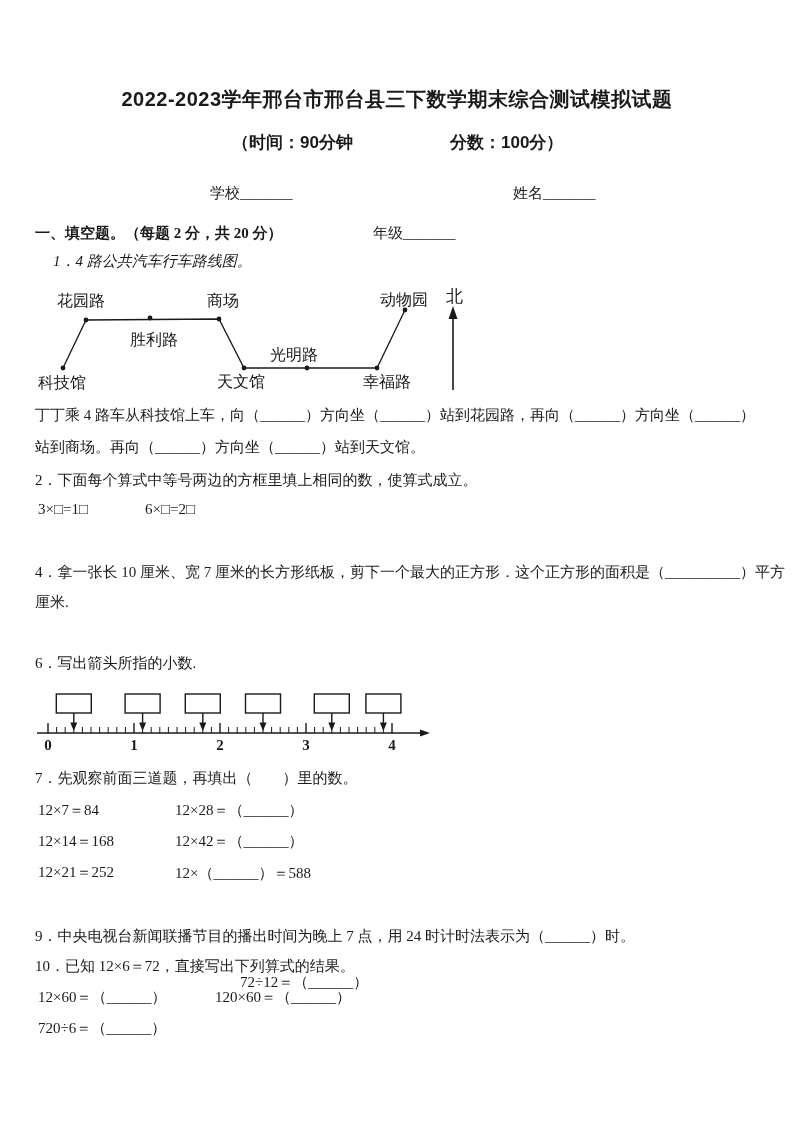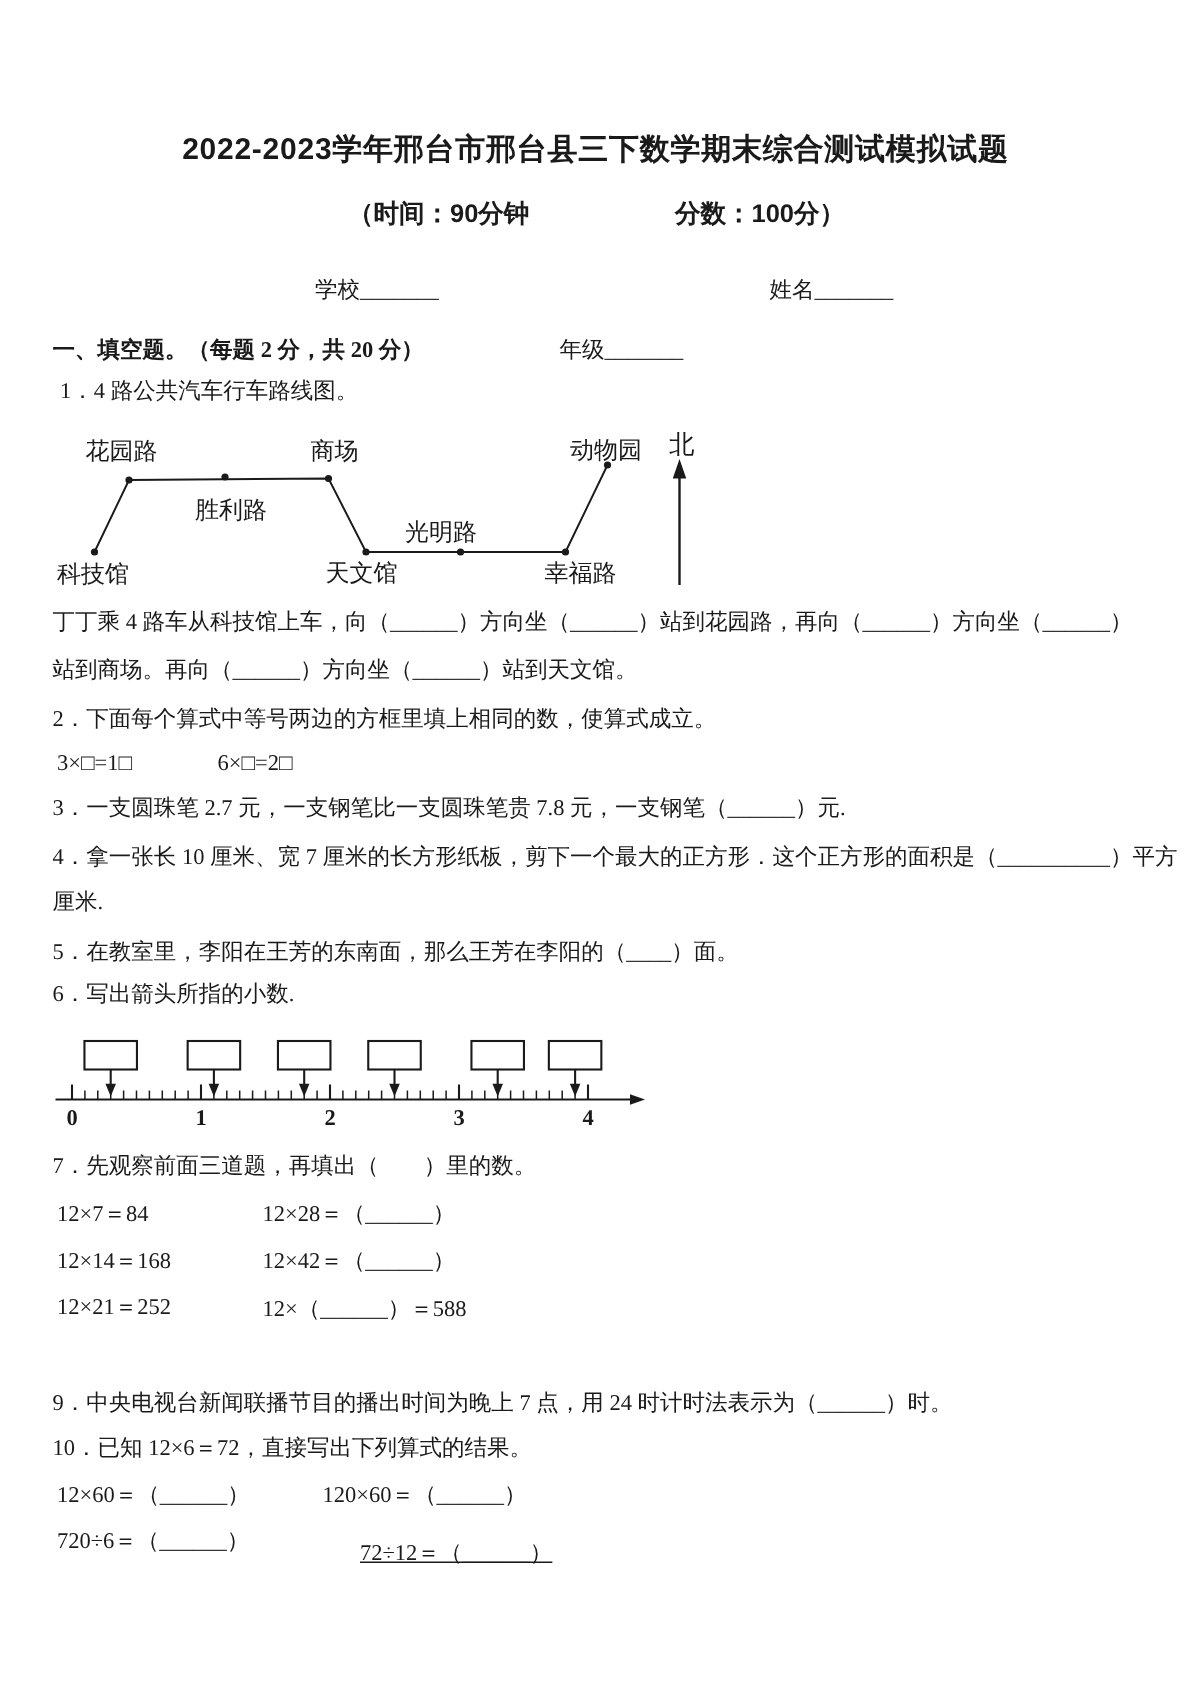--- a/index.html
+++ b/index.html
@@ -47,21 +47,21 @@
   <div class="abs doc-title">2022-2023学年邢台市邢台县三下数学期末综合测试模拟试题</div>
   <span class="abs meta" style="left:232px;">（时间：90分钟</span>
   <span class="abs meta" style="left:450px;">分数：100分）</span>
 
   <span class="abs field" style="left:210px;">学校_______</span>
   <span class="abs field" style="left:373px;margin-top:40px;">年级_______</span>
   <span class="abs field" style="left:513px;">姓名_______</span>
 
   <div class="abs sec-heading">一、填空题。（每题 2 分，共 20 分）</div>
 
-  <div class="abs bodyline" style="left:40px; top:251px;">1．4 路公共汽车行车路线图。</div>
+  <div class="abs bodyline" style="left:53px; top:251px;font-style:italic;">1．4 路公共汽车行车路线图。</div>
 
   <svg class="abs" style="left:30px; top:278px;" width="470" height="125" viewBox="0 0 470 125">
     <polyline points="33,90 56,42 189,41 214,90 347,90 375,32" fill="none" stroke="#1a1a1a" stroke-width="1.3"></polyline>
     <g fill="#1a1a1a">
       <circle cx="33" cy="90" r="2.4"></circle>
         <circle cx="56" cy="42" r="2.4"></circle>
       <circle cx="120" cy="40" r="2.4"></circle>
         <circle cx="189" cy="41" r="2.4"></circle>
       <circle cx="214" cy="90" r="2.4"></circle>
         <circle cx="277" cy="90" r="2.4"></circle>
@@ -83,26 +83,24 @@
     <text class="map-label" x="416" y="24" style="font-size:17px;">北</text>
   </svg>
 
   <div class="abs bodyline" style="left:35px; top:405px;">丁丁乘 4 路车从科技馆上车，向（______）方向坐（______）站到花园路，再向（______）方向坐（______）</div>
   <div class="abs bodyline" style="left:35px; top:437px;">站到商场。再向（______）方向坐（______）站到天文馆。</div>
 
   <div class="abs bodyline" style="left:35px; top:470px;">2．下面每个算式中等号两边的方框里填上相同的数，使算式成立。</div>
   <span class="abs bodyline" style="left:38px; top:499px;">3×□=1□</span>
   <span class="abs bodyline" style="left:145px; top:499px;">6×□=2□</span>
 
-  <div class="abs bodyline" style="left:35px; top:529px;">3．一支圆珠笔 2.7 元，一支钢笔比一支圆珠笔贵 7.8 元，一支钢笔（______）元.</div>
 
   <div class="abs bodyline" style="left:35px; top:562px;">4．拿一张长 10 厘米、宽 7 厘米的长方形纸板，剪下一个最大的正方形．这个正方形的面积是（__________）平方</div>
   <div class="abs bodyline" style="left:35px; top:592px;">厘米.</div>
 
-  <div class="abs bodyline" style="left:35px; top:625px;">5．在教室里，李阳在王芳的东南面，那么王芳在李阳的（____）面。</div>
 
   <div class="abs bodyline" style="left:35px; top:653px;">6．写出箭头所指的小数.</div>
   <svg id="numberline" class="abs" style="left:30px; top:688px;" width="410" height="72" viewBox="0 0 410 72">
       <line x1="7" y1="45" x2="392" y2="45" stroke="#1a1a1a" stroke-width="1.4"></line>
       <polygon points="400,45 390,41.5 390,48.5" fill="#1a1a1a"></polygon>
       <line x1="18" y1="45" x2="18" y2="35" stroke="#1a1a1a" stroke-width="1.4"></line>
       <line x1="26.6" y1="45" x2="26.6" y2="39" stroke="#1a1a1a" stroke-width="1"></line>
       <line x1="35.2" y1="45" x2="35.2" y2="39" stroke="#1a1a1a" stroke-width="1"></line>
       <line x1="43.8" y1="45" x2="43.8" y2="39" stroke="#1a1a1a" stroke-width="1"></line>
       <line x1="52.4" y1="45" x2="52.4" y2="39" stroke="#1a1a1a" stroke-width="1"></line>
@@ -173,15 +171,15 @@
   <span class="abs bodyline" style="left:38px;  top:831px;">12×14＝168</span>
   <span class="abs bodyline" style="left:175px; top:831px;">12×42＝（______）</span>
   <span class="abs bodyline" style="left:38px;  top:814px;margin-top:48px;">12×21＝252</span>
   <span class="abs bodyline" style="left:175px; top:863px;text-align:center;">12×（______）＝588</span>
 
   <div class="abs bodyline" style="left:35px; top:926px;">9．中央电视台新闻联播节目的播出时间为晚上 7 点，用 24 时计时法表示为（______）时。</div>
   <div class="abs bodyline" style="left:35px; top:956px;">10．已知 12×6＝72，直接写出下列算式的结果。</div>
   <span class="abs bodyline" style="left:38px;  top:987px;">12×60＝（______）</span>
   <span class="abs bodyline" style="left:215px; top:987px;">120×60＝（______）</span>
   <span class="abs bodyline" style="left:38px;  top:1018px;">720÷6＝（______）</span>
-  <span class="abs bodyline" style="left:240px; top:1026px;text-decoration:underline;">72÷12＝（______）</span>
+  <span class="abs bodyline" style="left:240px; top:972px;">72÷12＝（______）</span>
 
 </div>
 
 </body></html>

